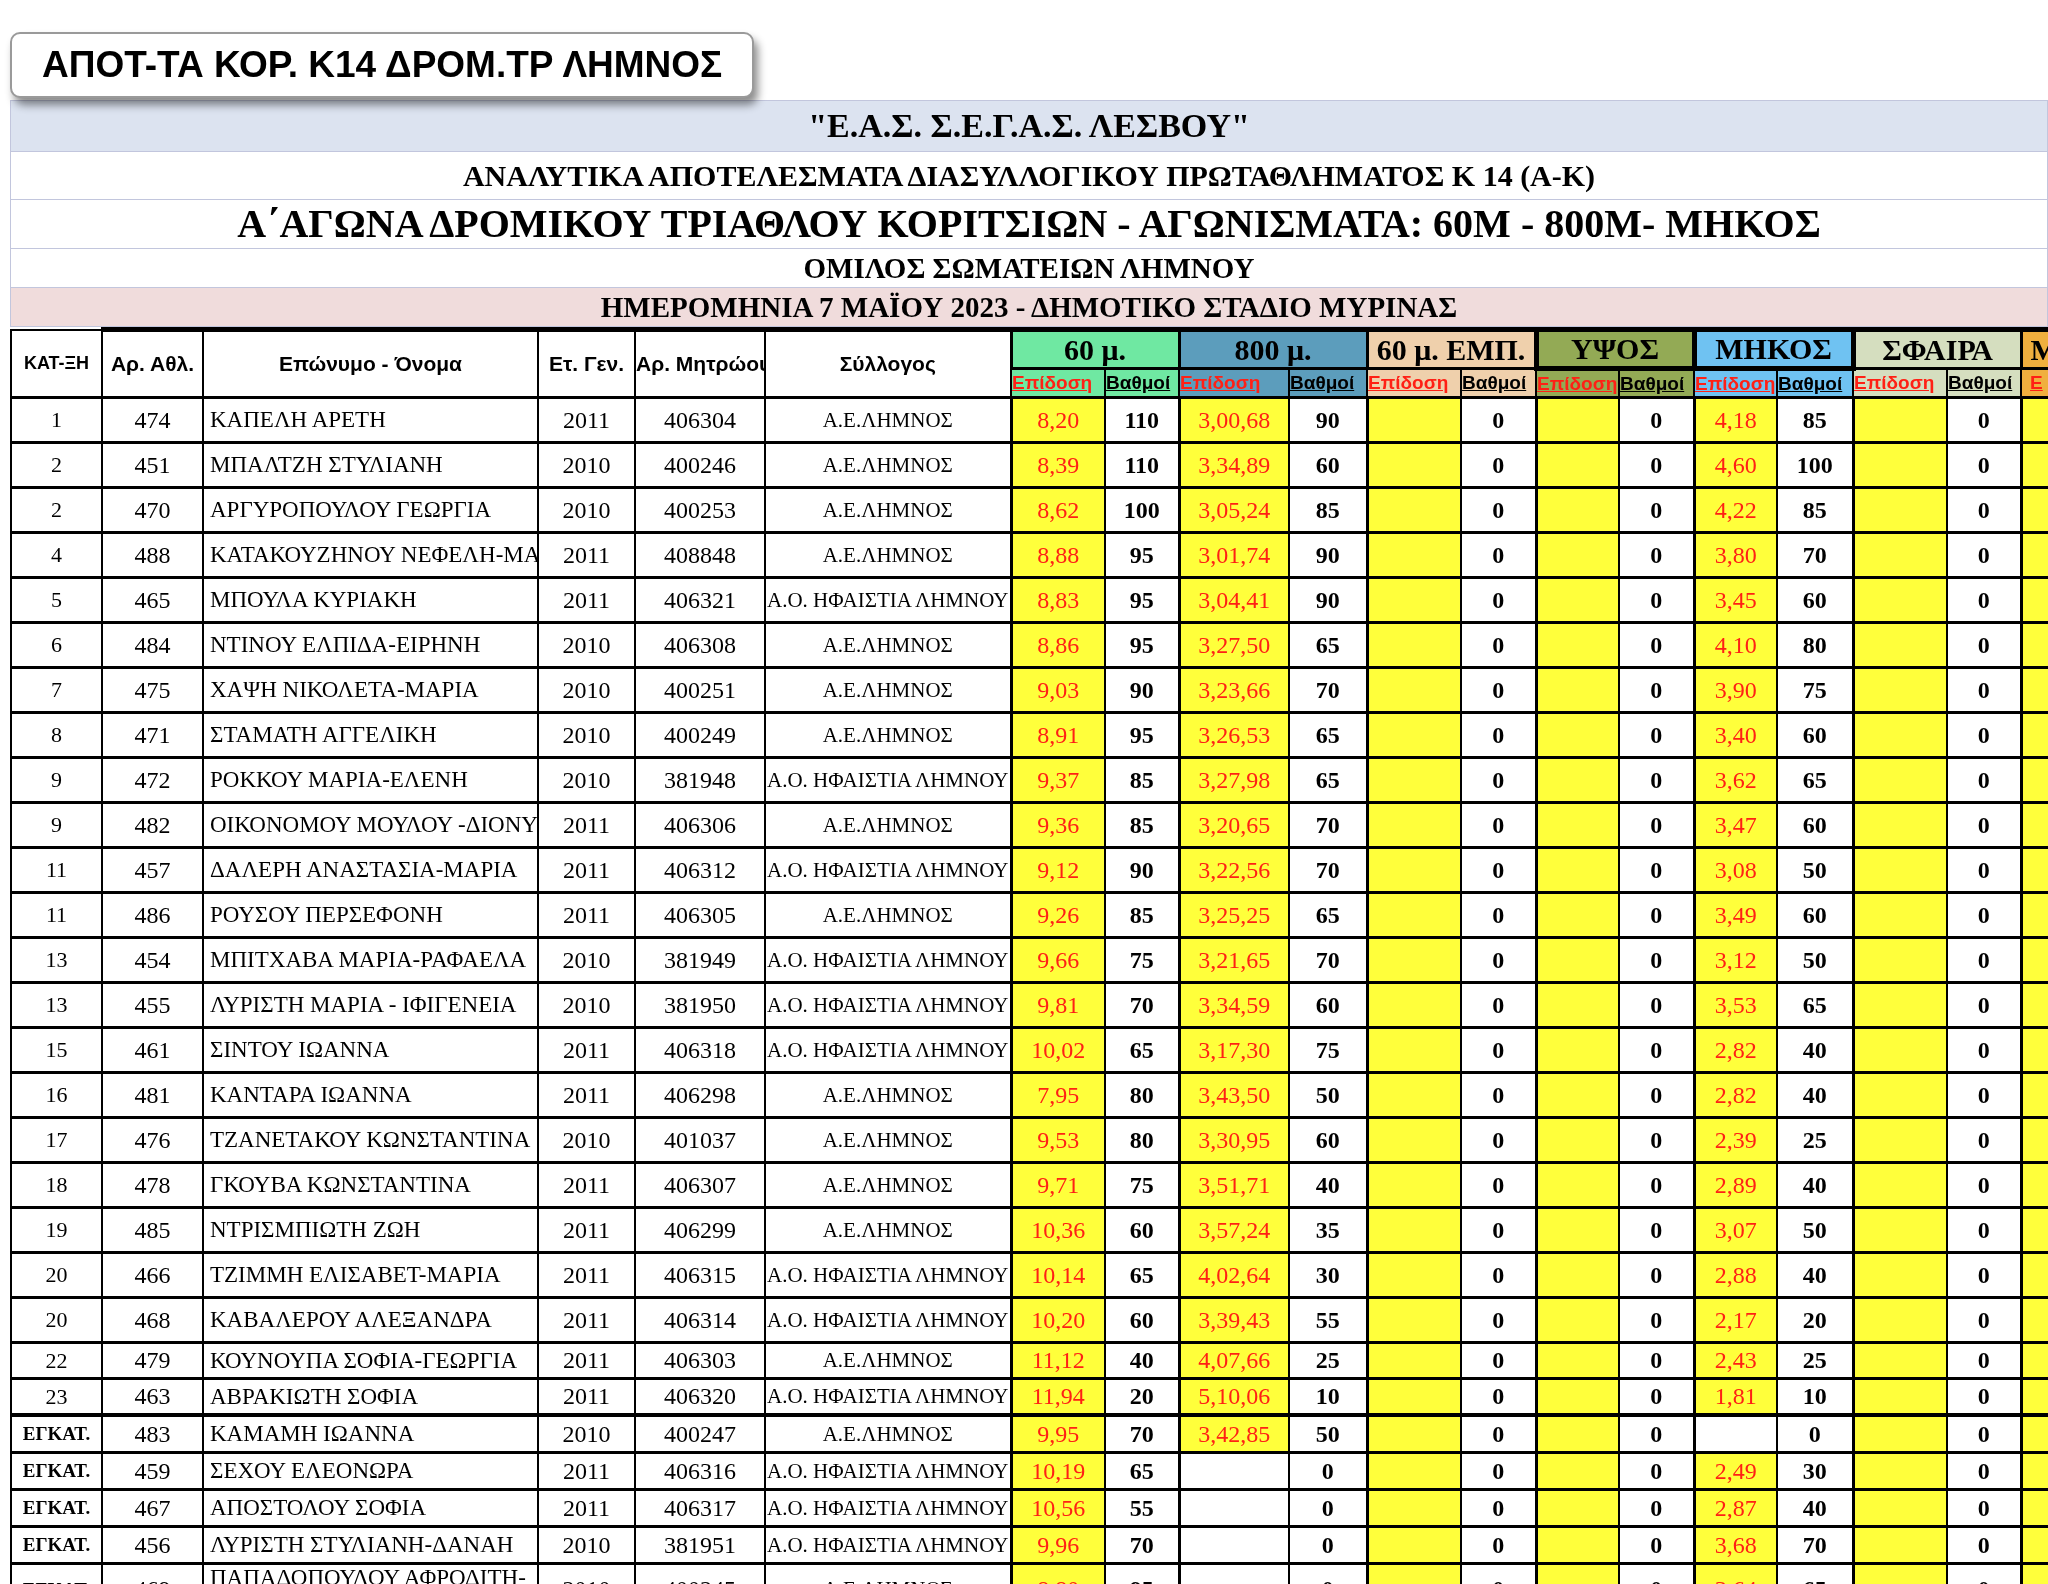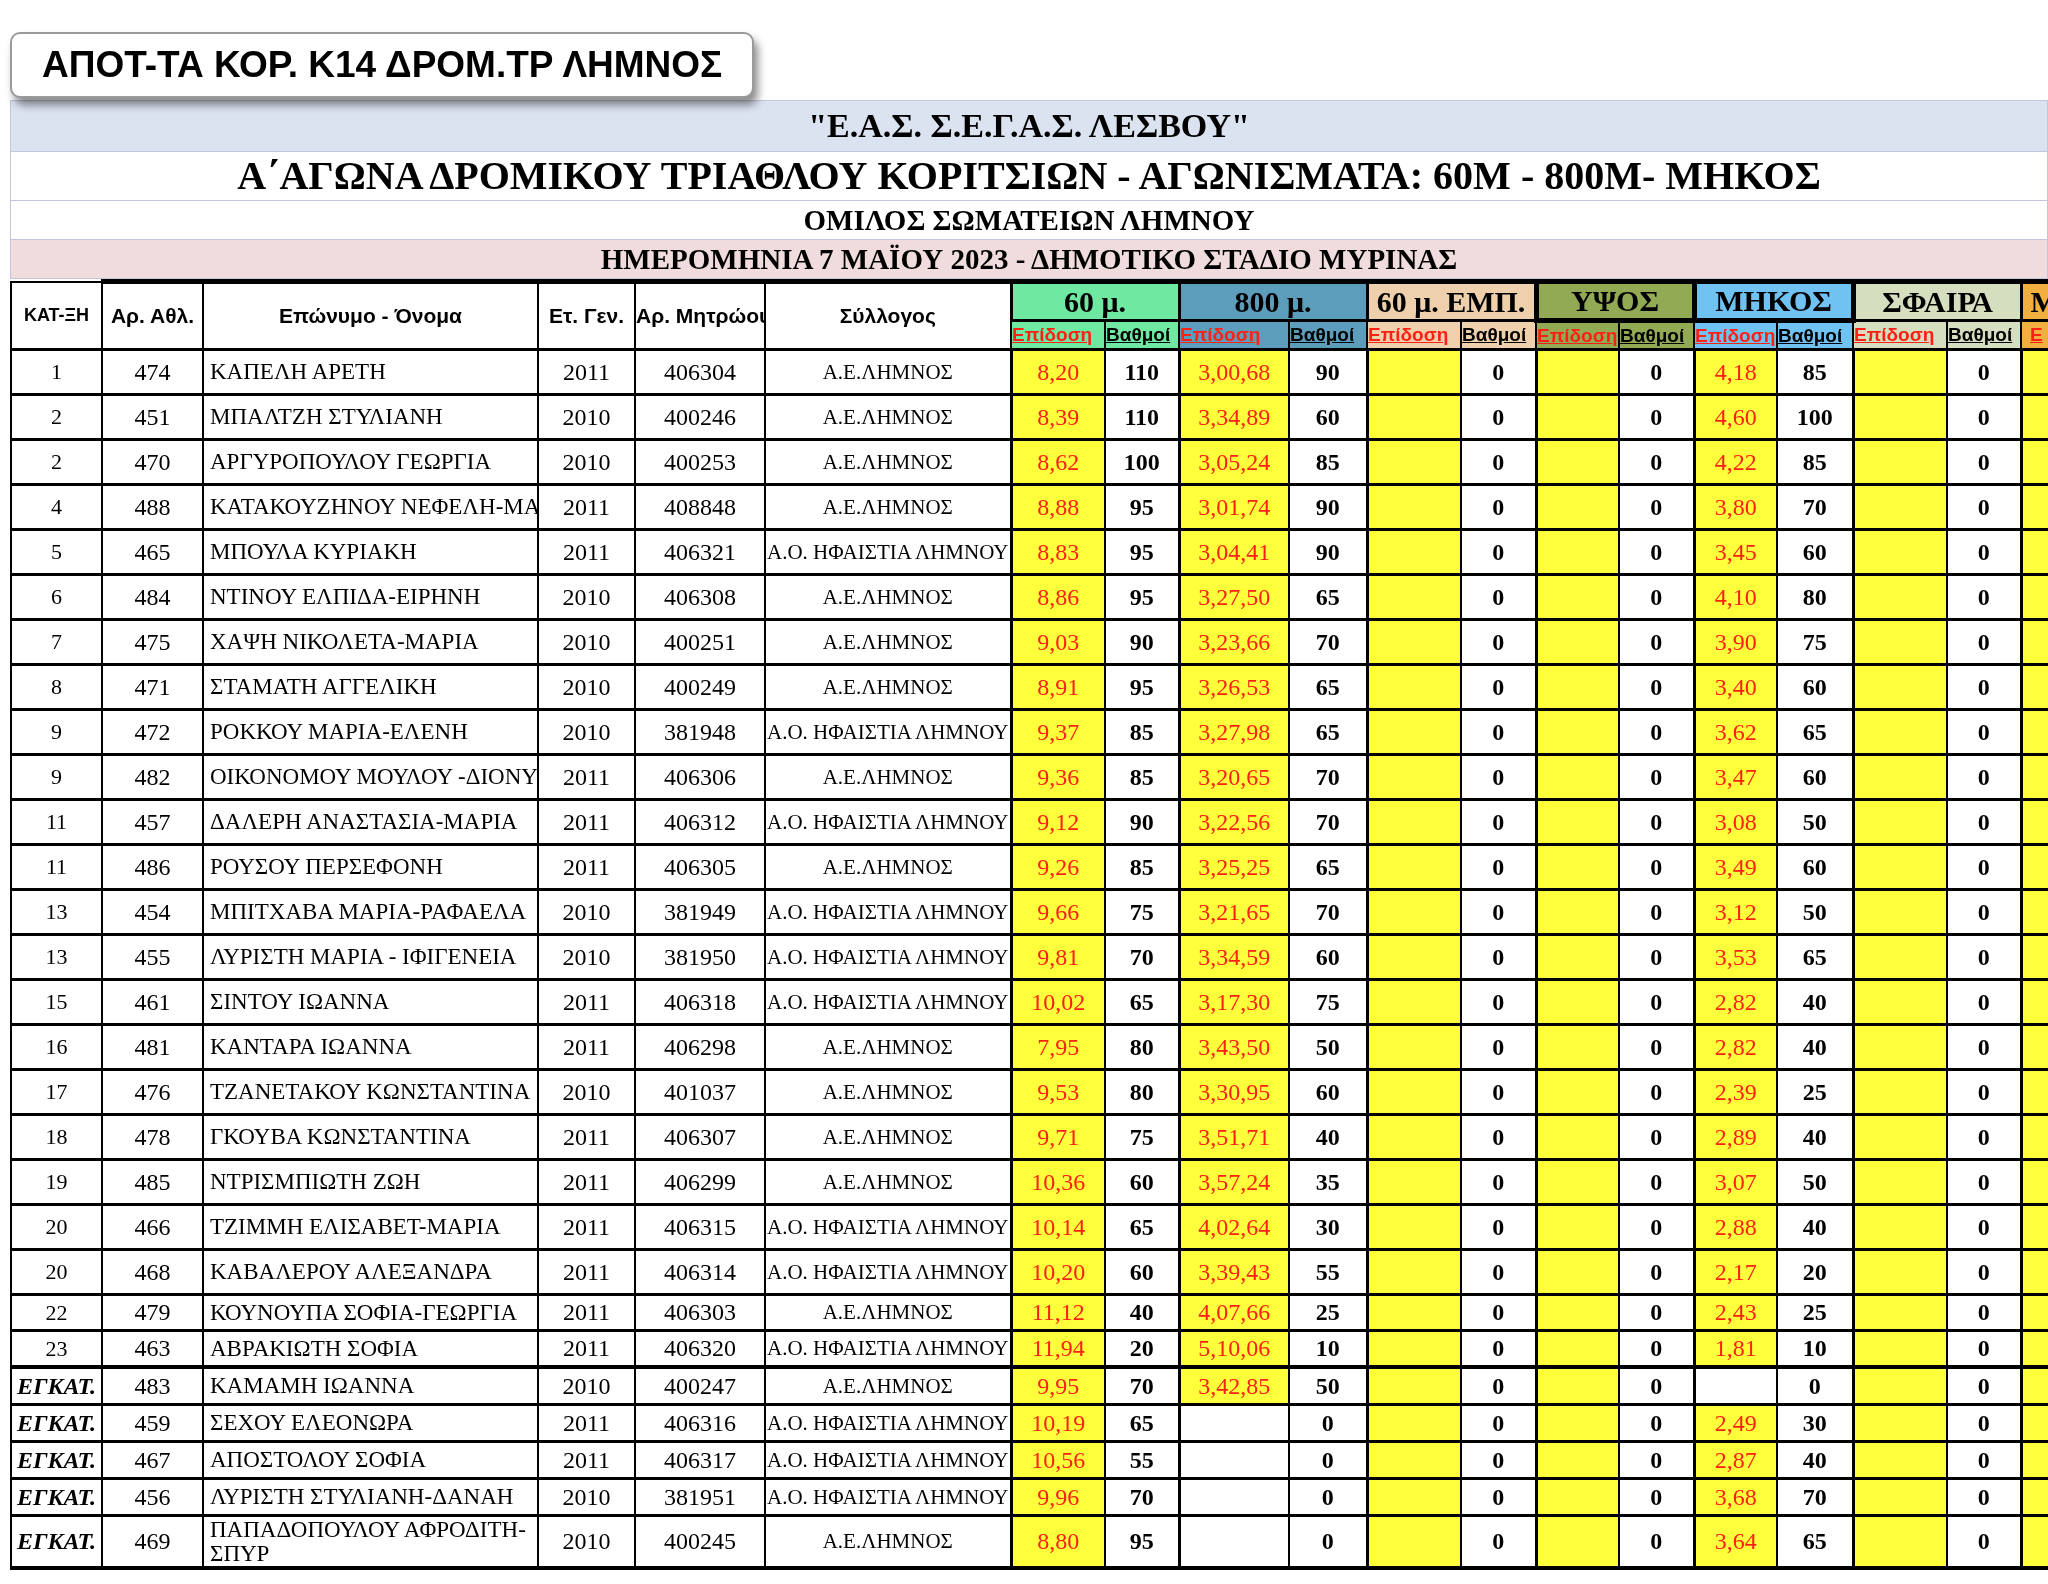--- a/index.html
+++ b/index.html
@@ -45,21 +45,21 @@
     font-family:"Liberation Sans",sans-serif;font-size:19px;font-weight:bold;
     text-decoration:underline;border:2px solid #000;text-align:left;height:25px;
   }
   .perf-sh{color:var(--c-perf_text);}
   .partial-h{text-align:left;padding-left:8px;}
   tbody td{
     border:2px solid #000;border-top:3px solid #000;border-bottom:3px solid #000;
     text-align:center;font-size:24px;color:#000;background:#fff;
   }
   td.rank{font-size:22px;}
-  td.rank.egk{font-size:24px;font-weight:bold;font-style:italic;}
+  td.rank.egk{font-size:19px;font-weight:bold;}
   td.bib{font-size:24px;}
   td.name{text-align:left;padding-left:6px;font-size:23px;}
   td.name.wrap{white-space:normal;line-height:24px;}
   td.num{font-size:24px;}
   td.club{font-size:21px;}
   td.perf{background:var(--c-perf_bg);color:var(--c-perf_text);border-left:3px solid #000;}
   td.perf.white{background:#ffffff;}
   td.pts{font-weight:bold;}
   td.partial{background:var(--c-perf_bg);border-left:3px solid #000;}
   tr.h42 td{height:42px;} tr.h33 td{height:33px;} tr.h34 td{height:34px;} tr.h49 td{height:49px;}
@@ -68,20 +68,21 @@
 </style>
 </head>
 <body>
 
 <div class="sheet-tab">
   <span>ΑΠΟΤ-ΤΑ ΚΟΡ. Κ14 ΔΡΟΜ.ΤΡ ΛΗΜΝΟΣ</span>
 </div>
 
 <div class="doc">
   <div class="trow t1">"Ε.Α.Σ.  Σ.Ε.Γ.Α.Σ. ΛΕΣΒΟΥ"</div>
+  <div class="trow t2">ΑΝΑΛΥΤΙΚΑ ΑΠΟΤΕΛΕΣΜΑΤΑ ΔΙΑΣΥΛΛΟΓΙΚΟΥ ΠΡΩΤΑΘΛΗΜΑΤΟΣ   Κ 14 (Α-Κ)</div>
   <div class="trow t3">Α΄ΑΓΩΝΑ ΔΡΟΜΙΚΟΥ ΤΡΙΑΘΛΟΥ ΚΟΡΙΤΣΙΩΝ -  ΑΓΩΝΙΣΜΑΤΑ:  60Μ - 800Μ- ΜΗΚΟΣ</div>
   <div class="trow t4">ΟΜΙΛΟΣ  ΣΩΜΑΤΕΙΩΝ ΛΗΜΝΟΥ</div>
   <div class="trow t5">ΗΜΕΡΟΜΗΝΙΑ   7 ΜΑΪΟΥ  2023 - ΔΗΜΟΤΙΚΟ ΣΤΑΔΙΟ ΜΥΡΙΝΑΣ</div>
 
   <table>
     <colgroup>
       <col style="width:91px">
         <col style="width:101px">
         <col style="width:335px">
       <col style="width:97px">

